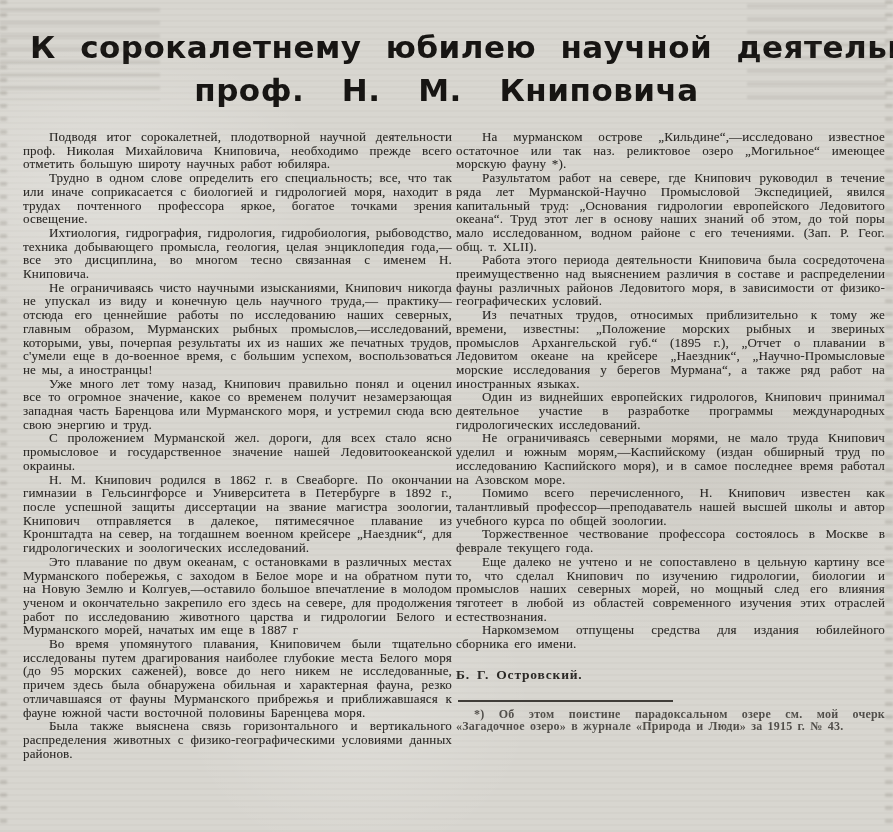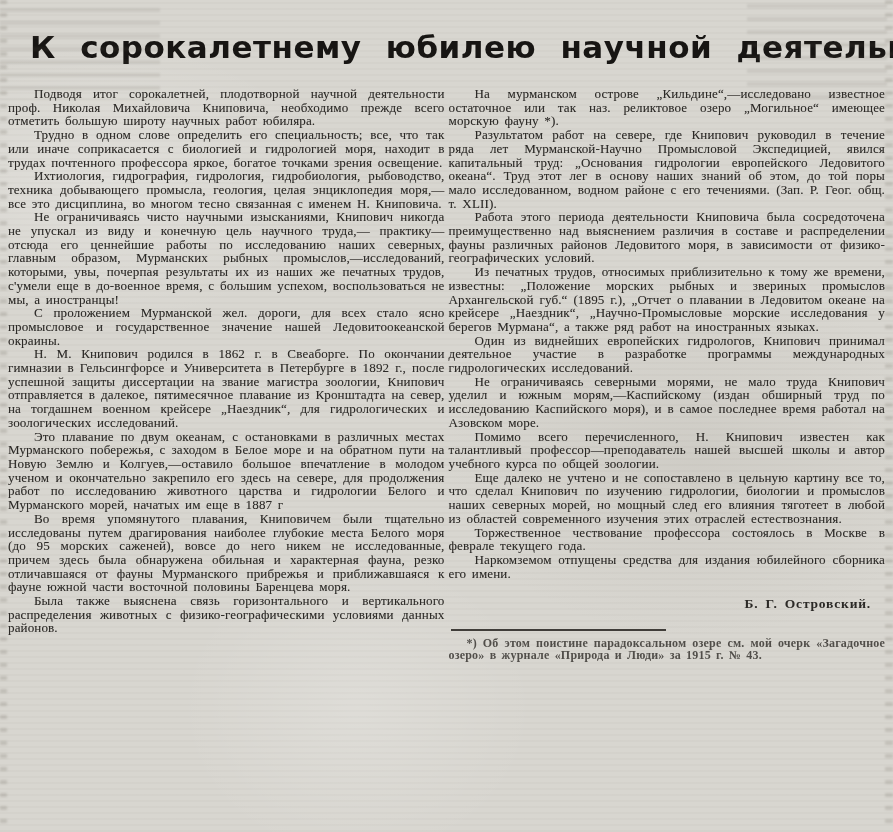--- a/index.html
+++ b/index.html
@@ -45,41 +45,40 @@
     line-height: 43px;
     font-size: 31px;
   }
   .title-line { display: block; white-space: nowrap; }
   .title-line1 { word-spacing: 0.42em; letter-spacing: 0.5px; }
   .title-line2 { word-spacing: 0.85em; letter-spacing: 0.5px; }
 
   .columns {
     display: flex;
     gap: 4px;
-    padding: 8px 8px 0 8px;
+    padding: 8px 8px 0 23px;
     align-items: flex-start;
   }
   .col { flex: 1 1 0; min-width: 0; }
 
   .para {
     margin: 0;
     text-indent: 26px;
     font-size: 13px;
     line-height: 13.7px;
     text-align: justify;
     letter-spacing: 0.15px;
     word-spacing: 2.2px;
     color: var(--ink, #2b2926);
     text-shadow: 0.2px 0.2px 0 rgba(43,41,38,0.25);
   }
 
   .signature {
     margin-top: 16px;
     padding-right: 14px;
-    text-align: right;
     font-weight: bold;
     font-size: 13.5px;
     letter-spacing: 0.8px;
     word-spacing: 3px;
     color: var(--ink, #2b2926);
   }
 
   .footnote-rule {
     width: 215px;
     height: 2px;
@@ -103,47 +102,49 @@
 
 <div class="page" style="--paper: #d8d6d0; --ink: #2b2926; --title-ink: #171513;">
 
   <div class="bleed bleed-left"></div>
   <div class="bleed bleed-right"></div>
   <div class="bleed bleed-top-left"></div>
   <div class="bleed bleed-top-right"></div>
 
   <h1 class="title">
     <span class="title-line title-line1">К сорокалетнему юбилею научной деятельности</span>
+    <span class="title-line title-line2">проф. Н. М. Книповича</span>
   </h1>
 
   <div class="columns">
 
     <div class="col">
         <p class="para">Подводя итог сорокалетней, плодотворной научной деятельности проф. Николая Михайловича Книповича, необходимо прежде всего отметить большую широту научных работ юбиляра.</p>
         <p class="para">Трудно в одном слове определить его специальность; все, что так или иначе соприкасается с биологией и гидрологией моря, находит в трудах почтенного профессора яркое, богатое точками зрения освещение.</p>
-        <p class="para">Ихтиология, гидрография, гидрология, гидробиология, рыбоводство, техника добывающего промысла, геология, целая энциклопедия моря,— все это дисциплина, во многом тесно связанная с именем Н. Книповича.</p>
+        <p class="para">Ихтиология, гидрография, гидрология, гидробиология, рыбоводство, техника добывающего промысла, геология, целая энциклопедия года,— все это дисциплина, во многом тесно связанная с именем Н. Книповича.</p>
         <p class="para">Не ограничиваясь чисто научными изысканиями, Книпович никогда не упускал из виду и конечную цель научного труда,— практику—отсюда его ценнейшие работы по исследованию наших северных, главным образом, Мурманских рыбных промыслов,—исследований, которыми, увы, почерпая результаты их из наших же печатных трудов, с'умели еще в до-военное время, с большим успехом, воспользоваться не мы, а иностранцы!</p>
+        <p class="para">Уже много лет тому назад, Книпович правильно понял и оценил все то огромное значение, какое со временем получит незамерзающая западная часть Баренцова или Мурманского моря, и устремил сюда всю свою энергию и труд.</p>
         <p class="para">С проложением Мурманской жел. дороги, для всех стало ясно промысловое и государственное значение нашей Ледовитоокеанской окраины.</p>
         <p class="para">Н. М. Книпович родился в 1862 г. в Свеаборге. По окончании гимназии в Гельсингфорсе и Университета в Петербурге в 1892 г., после успешной защиты диссертации на звание магистра зоологии, Книпович отправляется в далекое, пятимесячное плавание из Кронштадта на север, на тогдашнем военном крейсере „Наездник“, для гидрологических и зоологических исследований.</p>
         <p class="para">Это плавание по двум океанам, с остановками в различных местах Мурманского побережья, с заходом в Белое море и на обратном пути на Новую Землю и Колгуев,—оставило большое впечатление в молодом ученом и окончательно закрепило его здесь на севере, для продолжения работ по исследованию животного царства и гидрологии Белого и Мурманского морей, начатых им еще в 1887 г</p>
         <p class="para">Во время упомянутого плавания, Книповичем были тщательно исследованы путем драгирования наиболее глубокие места Белого моря (до 95 морских саженей), вовсе до него никем не исследованные, причем здесь была обнаружена обильная и характерная фауна, резко отличавшаяся от фауны Мурманского прибрежья и приближавшаяся к фауне южной части восточной половины Баренцева моря.</p>
         <p class="para">Была также выяснена связь горизонтального и вертикального распределения животных с физико-географическими условиями данных районов.</p>
       </div>
 
     <div class="col">
       <div>
           <p class="para">На мурманском острове „Кильдине“,—исследовано известное остаточное или так наз. реликтовое озеро „Могильное“ имеющее морскую фауну *).</p>
           <p class="para">Разультатом работ на севере, где Книпович руководил в течение ряда лет Мурманской-Научно Промысловой Экспедицией, явился капитальный труд: „Основания гидрологии европейского Ледовитого океана“. Труд этот лег в основу наших знаний об этом, до той поры мало исследованном, водном районе с его течениями. (Зап. Р. Геог. общ. т. XLII).</p>
           <p class="para">Работа этого периода деятельности Книповича была сосредоточена преимущественно над выяснением различия в составе и распределении фауны различных районов Ледовитого моря, в зависимости от физико-географических условий.</p>
           <p class="para">Из печатных трудов, относимых приблизительно к тому же времени, известны: „Положение морских рыбных и звериных промыслов Архангельской губ.“ (1895 г.), „Отчет о плавании в Ледовитом океане на крейсере „Наездник“, „Научно-Промысловые морские исследования у берегов Мурмана“, а также ряд работ на иностранных языках.</p>
           <p class="para">Один из виднейших европейских гидрологов, Книпович принимал деятельное участие в разработке программы международных гидрологических исследований.</p>
           <p class="para">Не ограничиваясь северными морями, не мало труда Книпович уделил и южным морям,—Каспийскому (издан обширный труд по исследованию Каспийского моря), и в самое последнее время работал на Азовском море.</p>
           <p class="para">Помимо всего перечисленного, Н. Книпович известен как талантливый профессор—преподаватель нашей высшей школы и автор учебного курса по общей зоологии.</p>
+          <p class="para">Торжественное чествование профессора состоялось в Москве в феврале текущего года.</p>
           <p class="para">Еще далеко не учтено и не сопоставлено в цельную картину все то, что сделал Книпович по изучению гидрологии, биологии и промыслов наших северных морей, но мощный след его влияния тяготеет в любой из областей современного изучения этих отраслей естествознания.</p>
-          <p class="para">Торжественное чествование профессора состоялось в Москве в феврале текущего года.</p>
           <p class="para">Наркомземом отпущены средства для издания юбилейного сборника его имени.</p>
         </div>
 
       <div class="signature">Б. Г. Островский.</div>
 
       <div class="footnote-rule"></div>
 
       <div class="footnote">*) Об этом поистине парадоксальном озере см. мой очерк «Загадочное озеро» в журнале «Природа и Люди» за 1915 г. № 43.</div>
     </div>
 

